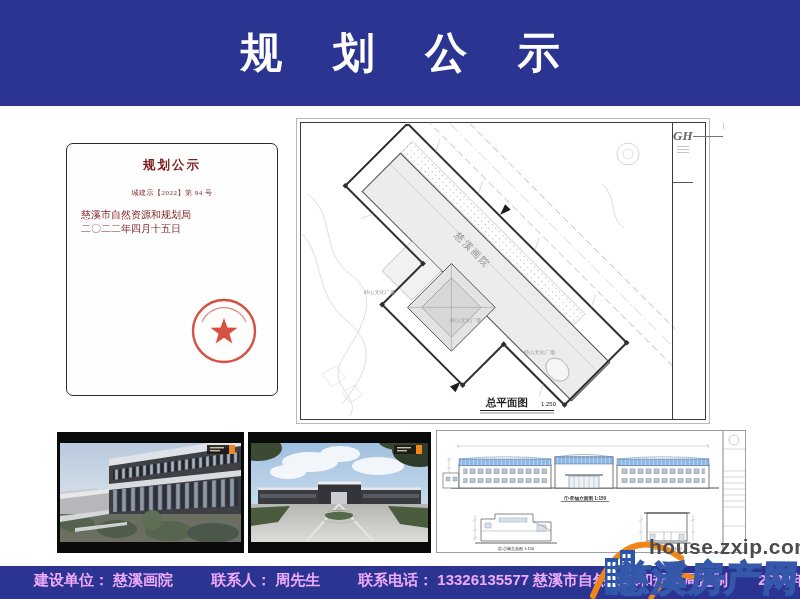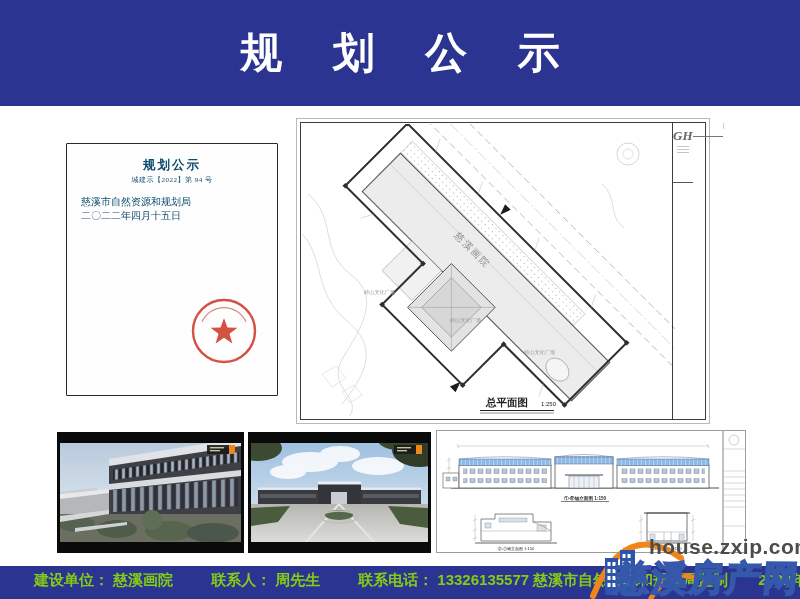--- a/index.html
+++ b/index.html
@@ -2,29 +2,29 @@
 <html style="--banner-blue: #2b3490; --seal-red: #d03a28; --roof-blue: #8cb9e8; --wm-orange: #f08519; --wm-blue: #3558ab;"><head>
 <meta charset="utf-8">
 <style>
   html,body{margin:0;padding:0;}
   body{width:800px;height:599px;font-family:"Liberation Sans",sans-serif;background:#ffffff;}
   .page{position:relative;width:800px;height:599px;overflow:hidden;background:#ffffff;}
 
   
   .banner{position:absolute;left:0;top:0;width:800px;height:106px;background:var(--banner-blue,#2b3490);display:flex;align-items:center;justify-content:center;}
   .banner-title{color:#ffffff;font-family:"Liberation Serif",serif;font-weight:bold;font-size:42px;letter-spacing:20px;text-indent:20px;}
-  .footer{position:absolute;left:0;top:566px;width:800px;height:33px;background:var(--banner-blue,#2b3490);display:flex;align-items:center;justify-content:space-between;box-sizing:border-box;padding:0 14px 4px 34px;color:#84cc16;font-weight:bold;font-size:15px;white-space:nowrap;}
+  .footer{position:absolute;left:0;top:566px;width:800px;height:33px;background:var(--banner-blue,#2b3490);display:flex;align-items:center;justify-content:space-between;box-sizing:border-box;padding:0 14px 4px 34px;color:#f0abfc;font-weight:bold;font-size:15px;white-space:nowrap;}
   .footer .grp span{margin-right:4px;}
   .footer .gap{display:inline-block;width:26px;}
   .footer .gap2{display:inline-block;width:18px;}
 
   
-  .notice{position:absolute;left:66px;top:143px;width:212px;height:253px;background:#fefefe;border:1.3px solid #2a2a2a;border-radius:1px;box-sizing:border-box;padding:13px 14px 0 14px;font-family:"Liberation Serif",serif;color:#0c4a6e;}
+  .notice{position:absolute;left:66px;top:143px;width:212px;height:253px;background:#fefefe;border:1.3px solid #2a2a2a;border-radius:7px;box-sizing:border-box;padding:13px 14px 0 14px;font-family:"Liberation Serif",serif;color:#7f1d1d;}
   .notice-title{text-align:center;font-size:12.5px;font-weight:bold;letter-spacing:2px;}
-  .notice-docno{text-align:center;font-size:7px;margin-top:1px;letter-spacing:.5px;}
+  .notice-docno{text-align:center;font-size:7px;margin-top:14px;letter-spacing:.5px;}
   .notice-body{font-size:7.6px;line-height:12.6px;text-align:justify;margin-top:9px;text-indent:15px;letter-spacing:.2px;}
   .notice-sig{margin-top:10px;font-size:10px;line-height:14px;padding-right:4px;position:relative;z-index:1;}
   .seal{position:absolute;left:122px;top:152px;width:70px;height:70px;z-index:2;opacity:.88;}
 
   
   .sheet{position:absolute;left:296px;top:118px;width:414px;height:306px;background:#ffffff;border:1px solid #b9b9b9;box-sizing:border-box;}
   .sheet-frame{position:absolute;left:3px;top:3px;right:3px;bottom:3px;border:1.5px solid #3c3c3c;}
   .plan-svg{position:absolute;left:1px;top:1px;}
   .tblock{position:absolute;top:0;right:0;bottom:0;width:32px;border-left:1.5px solid #3c3c3c;display:flex;flex-direction:row;font-family:"Liberation Serif",serif;}
   .tblock .logo{height:56px;border-bottom:1px solid #555;text-align:center;padding-top:3px;}

